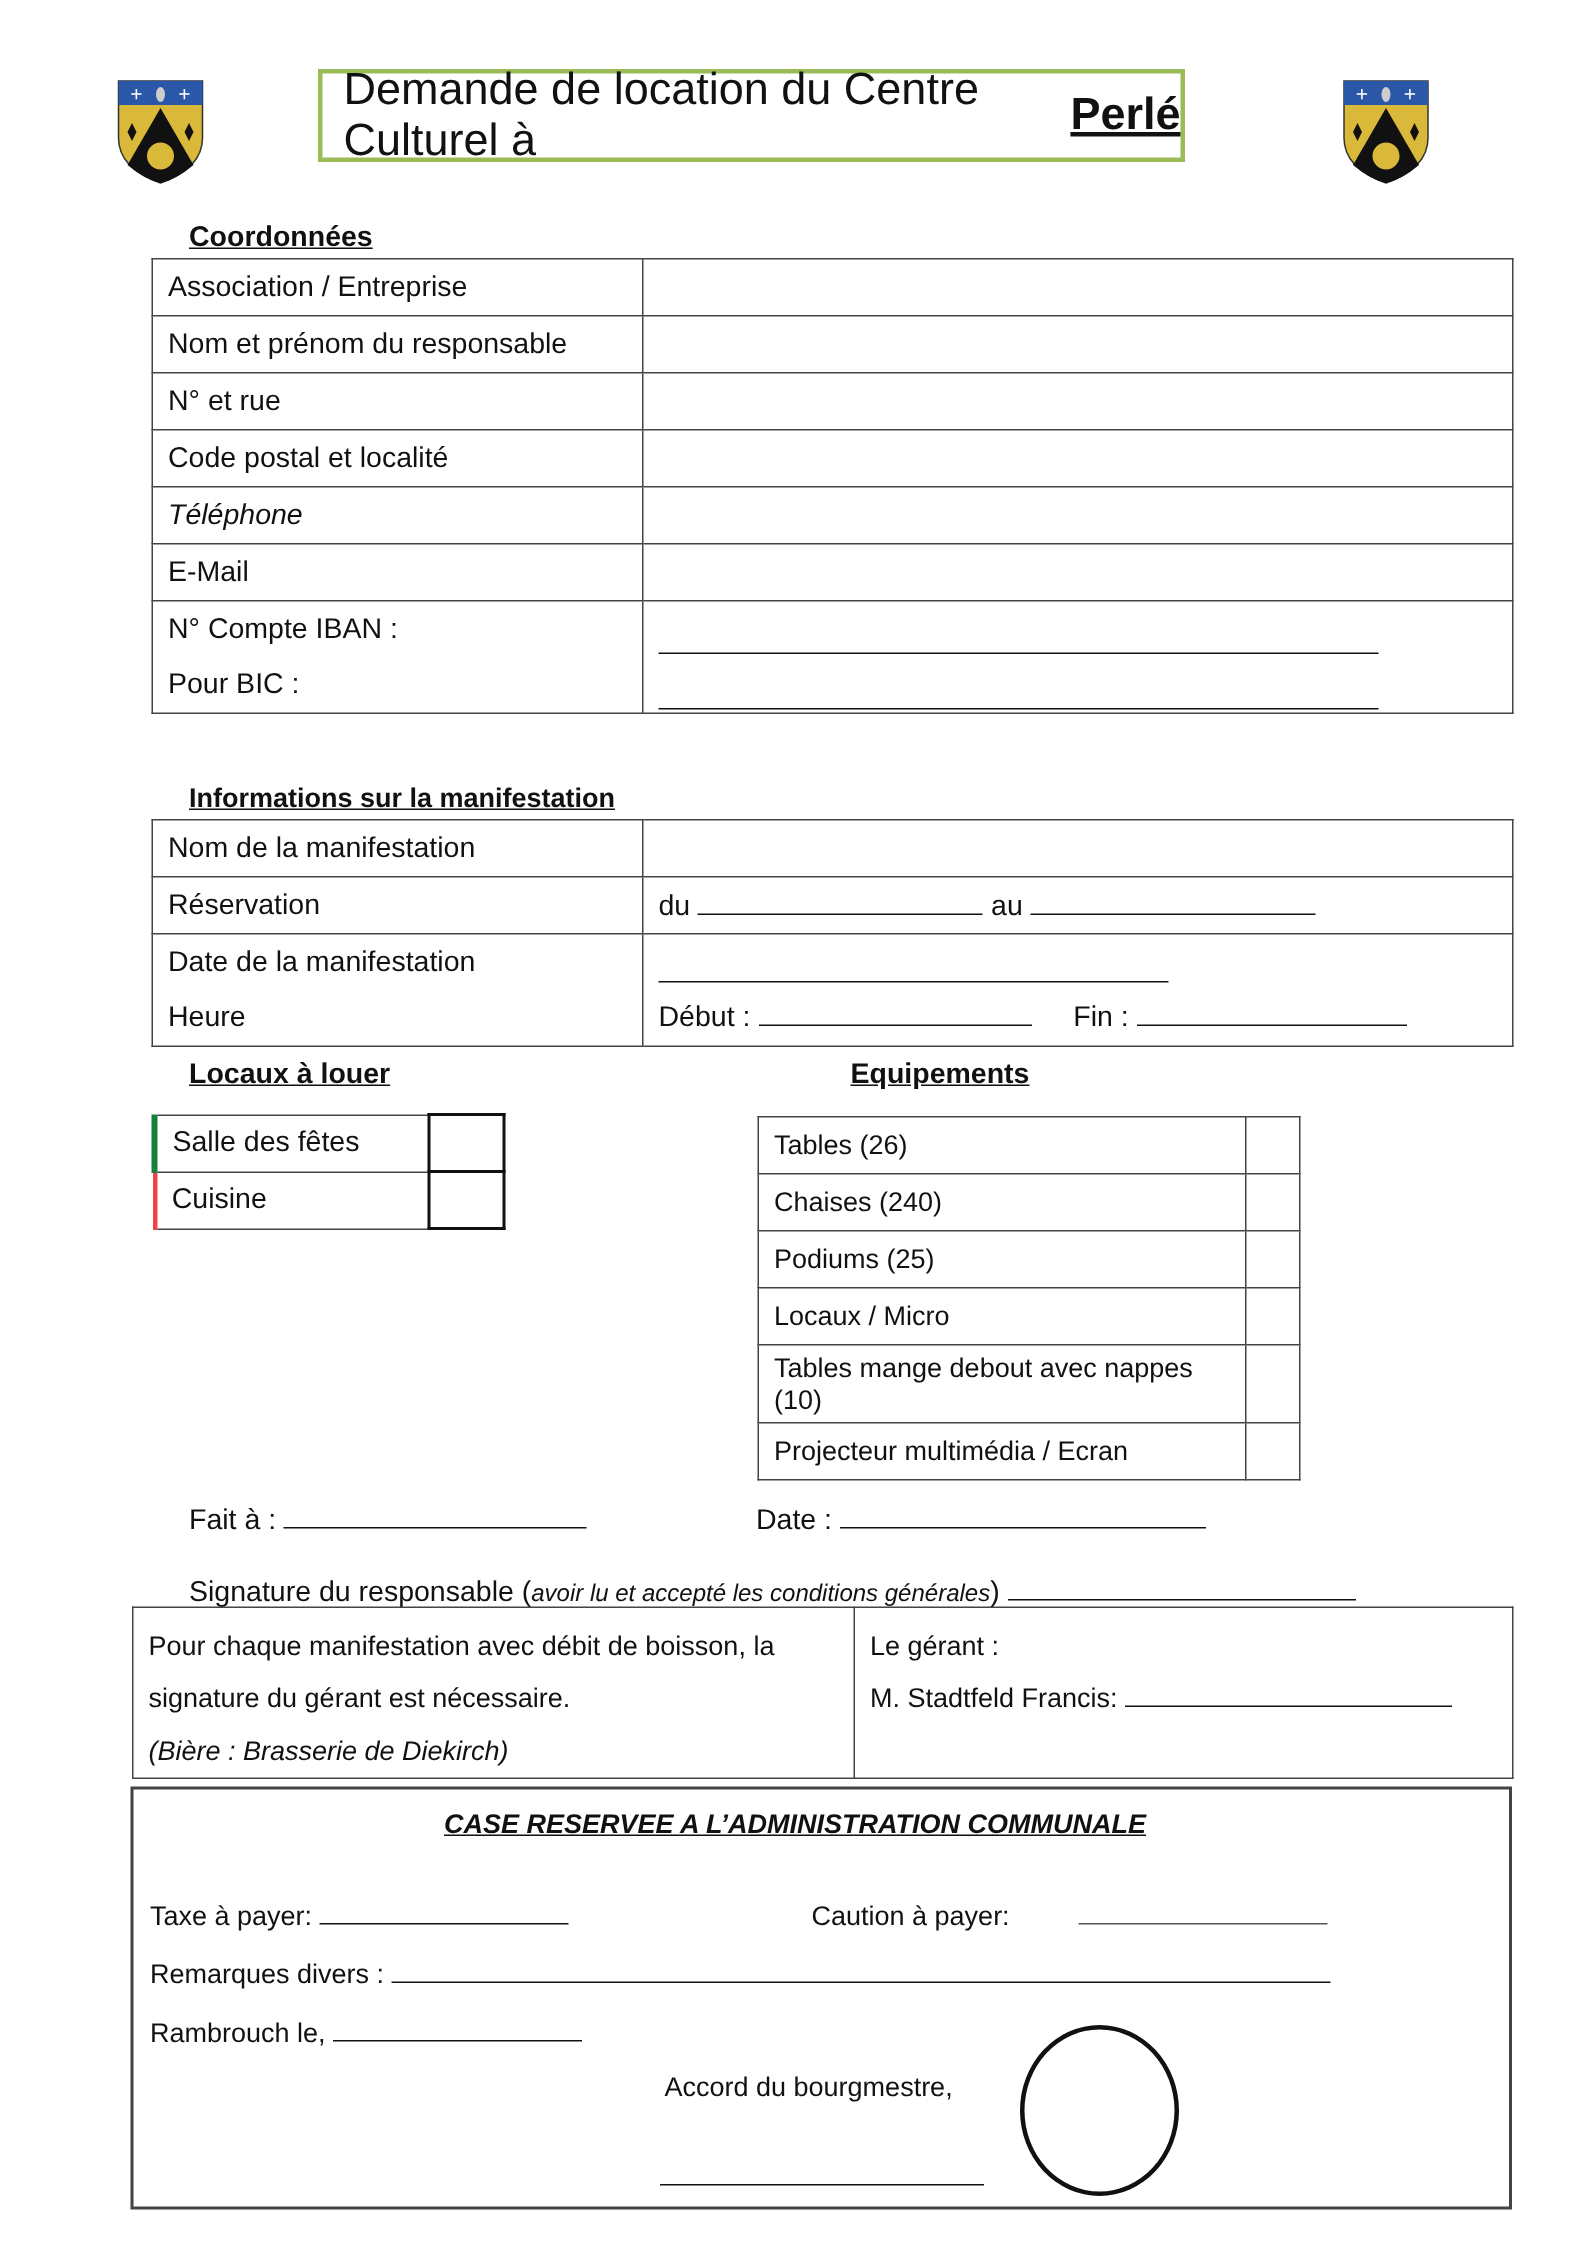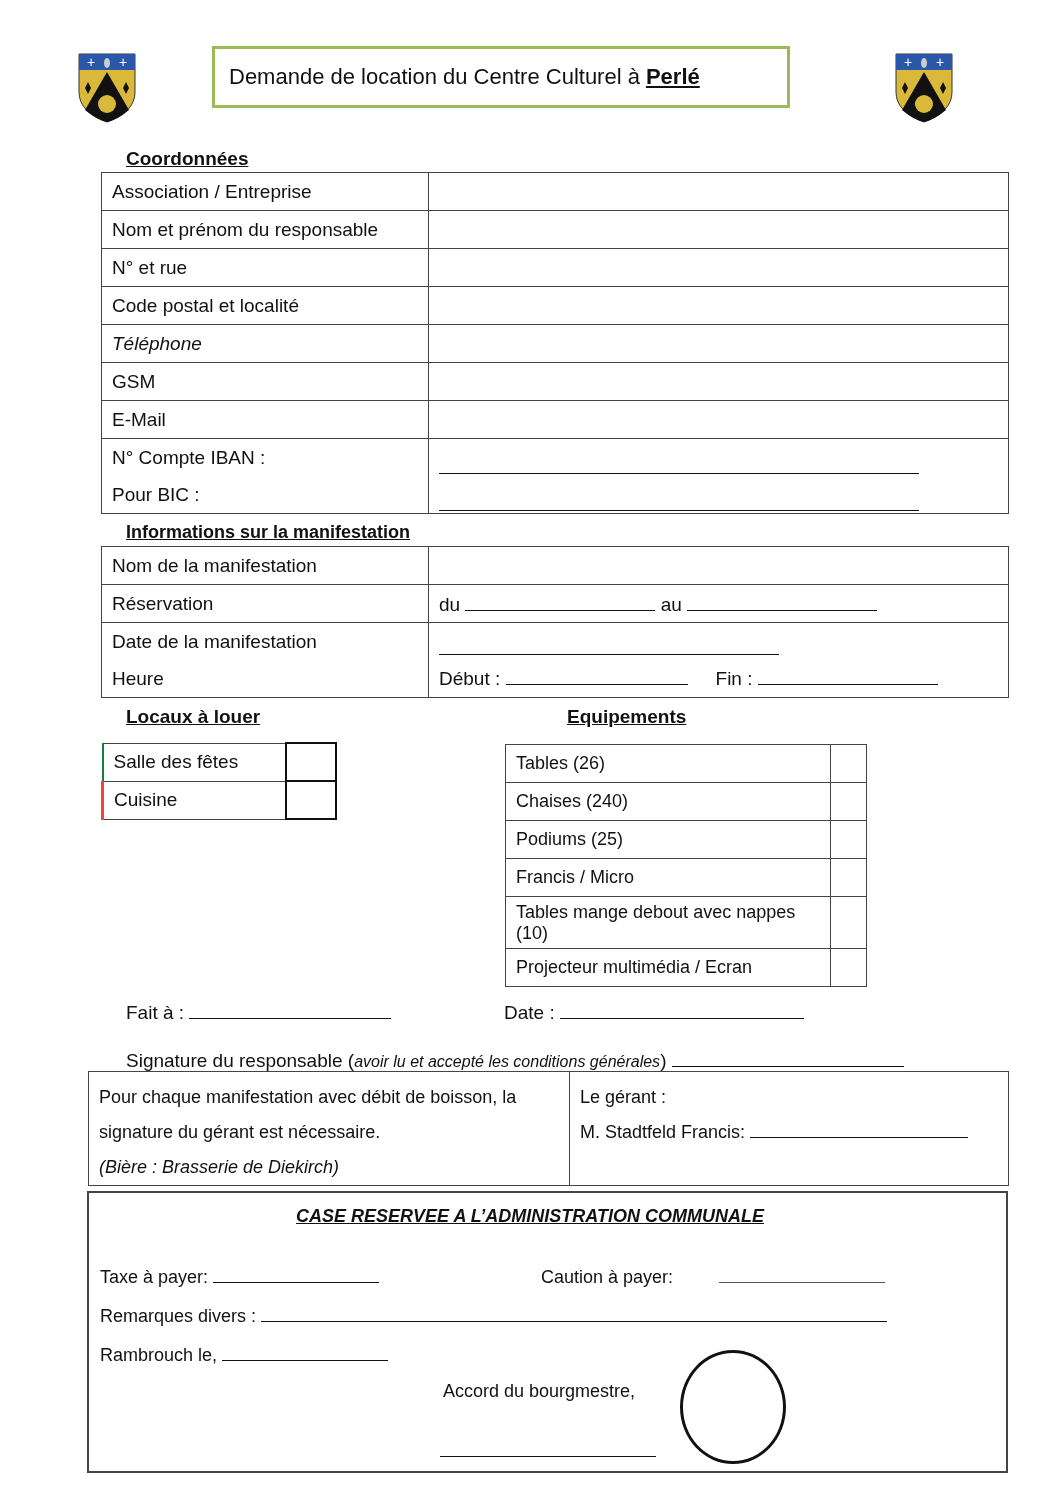--- a/index.html
+++ b/index.html
@@ -1,19 +1,19 @@
 <!DOCTYPE html>
 <html><head>
 <meta charset="utf-8">
 <style>
   html,body{margin:0;padding:0;background:#fff;}
   body{width:1059px;height:1497px;position:relative;font-family:"Liberation Sans",sans-serif;color:#111;overflow:hidden;}
   .abs{position:absolute;}
   .crest{position:absolute;width:62px;height:72px;}
-  .title-box{position:absolute;left:212px;top:46px;width:578px;height:62px;border:3px solid #9bbb59;box-sizing:border-box;display:flex;align-items:center;padding-left:14px;font-size:22px;}
+  .title-box{position:absolute;left:212px;top:46px;width:578px;height:62px;border:3px solid #9bbb59;box-sizing:border-box;display:flex;align-items:center;padding-left:14px;font-size:30px;}
   .title-box b{text-decoration:underline;margin-left:6px;}
   .sec{position:absolute;font-weight:bold;font-size:19px;text-decoration:underline;}
   table.grid{position:absolute;border-collapse:collapse;font-size:19px;}
   table.grid td{border:1.5px solid #444;padding:0 10px;vertical-align:middle;}
   .blank{display:inline-block;border-bottom:1.5px solid #111;height:18px;vertical-align:baseline;}
   .txt{position:absolute;font-size:19px;white-space:nowrap;}
   .chk{width:48px;height:36px;}
 </style>
 </head>
 <body>
@@ -63,24 +63,20 @@
       </tr>
   <tr style="height:38px;">
         <td>Code postal et localité</td>
         <td></td>
       </tr>
   <tr style="height:38px;font-style:italic;">
         <td>Téléphone</td>
         <td></td>
       </tr>
   <tr style="height:38px;">
-        <td>GSM</td>
-        <td></td>
-      </tr>
-  <tr style="height:38px;">
         <td>E-Mail</td>
         <td></td>
       </tr>
   <tr style="height:74px;">
     <td>
           <div style="height:37px;line-height:37px;">N° Compte IBAN :</div>
           <div style="height:37px;line-height:37px;">Pour BIC :</div>
         </td>
     <td>
           <div style="height:37px;display:flex;align-items:center;">
@@ -117,21 +113,21 @@
       <div style="height:37px;line-height:37px;"><span>Début :</span> <span class="blank" style="width:182px;"></span><span style="display:inline-block;width:28px;"></span><span>Fin :</span> <span class="blank" style="width:180px;"></span></div>
         </td>
   </tr>
 </tbody>
   </table>
 
 <div class="sec" style="left:126px;top:706px;">Locaux à louer</div>
 <table class="grid" style="left:101px;top:742px;width:236px;">
   <tbody>
       <tr style="height:38px;">
-        <td style="border-left:2px solid #15803d;">Salle des fêtes</td>
+        <td style="border-left:4px solid #15803d;">Salle des fêtes</td>
         <td class="chk" style="border:2px solid #111;padding:0;"></td>
       </tr>
   <tr style="height:38px;">
         <td style="border-left:3px solid #ef4444;">Cuisine</td>
         <td class="chk" style="border:2px solid #111;padding:0;"></td>
       </tr>
 </tbody>
   </table>
 
 <div class="sec" style="left:567px;top:706px;">Equipements</div>
@@ -143,21 +139,21 @@
       </tr>
   <tr style="height:38px;">
         <td>Chaises (240)</td>
         <td style="padding:0;"></td>
       </tr>
   <tr style="height:38px;">
         <td>Podiums (25)</td>
         <td style="padding:0;"></td>
       </tr>
   <tr style="height:38px;">
-        <td>Francis / Micro</td>
+        <td>Locaux / Micro</td>
         <td style="padding:0;"></td>
       </tr>
   <tr style="height:52px;">
         <td style="line-height:21px;">Tables mange debout avec nappes (10)</td>
         <td style="padding:0;"></td>
       </tr>
   <tr style="height:38px;">
         <td>Projecteur multimédia / Ecran</td>
         <td style="padding:0;"></td>
       </tr>

